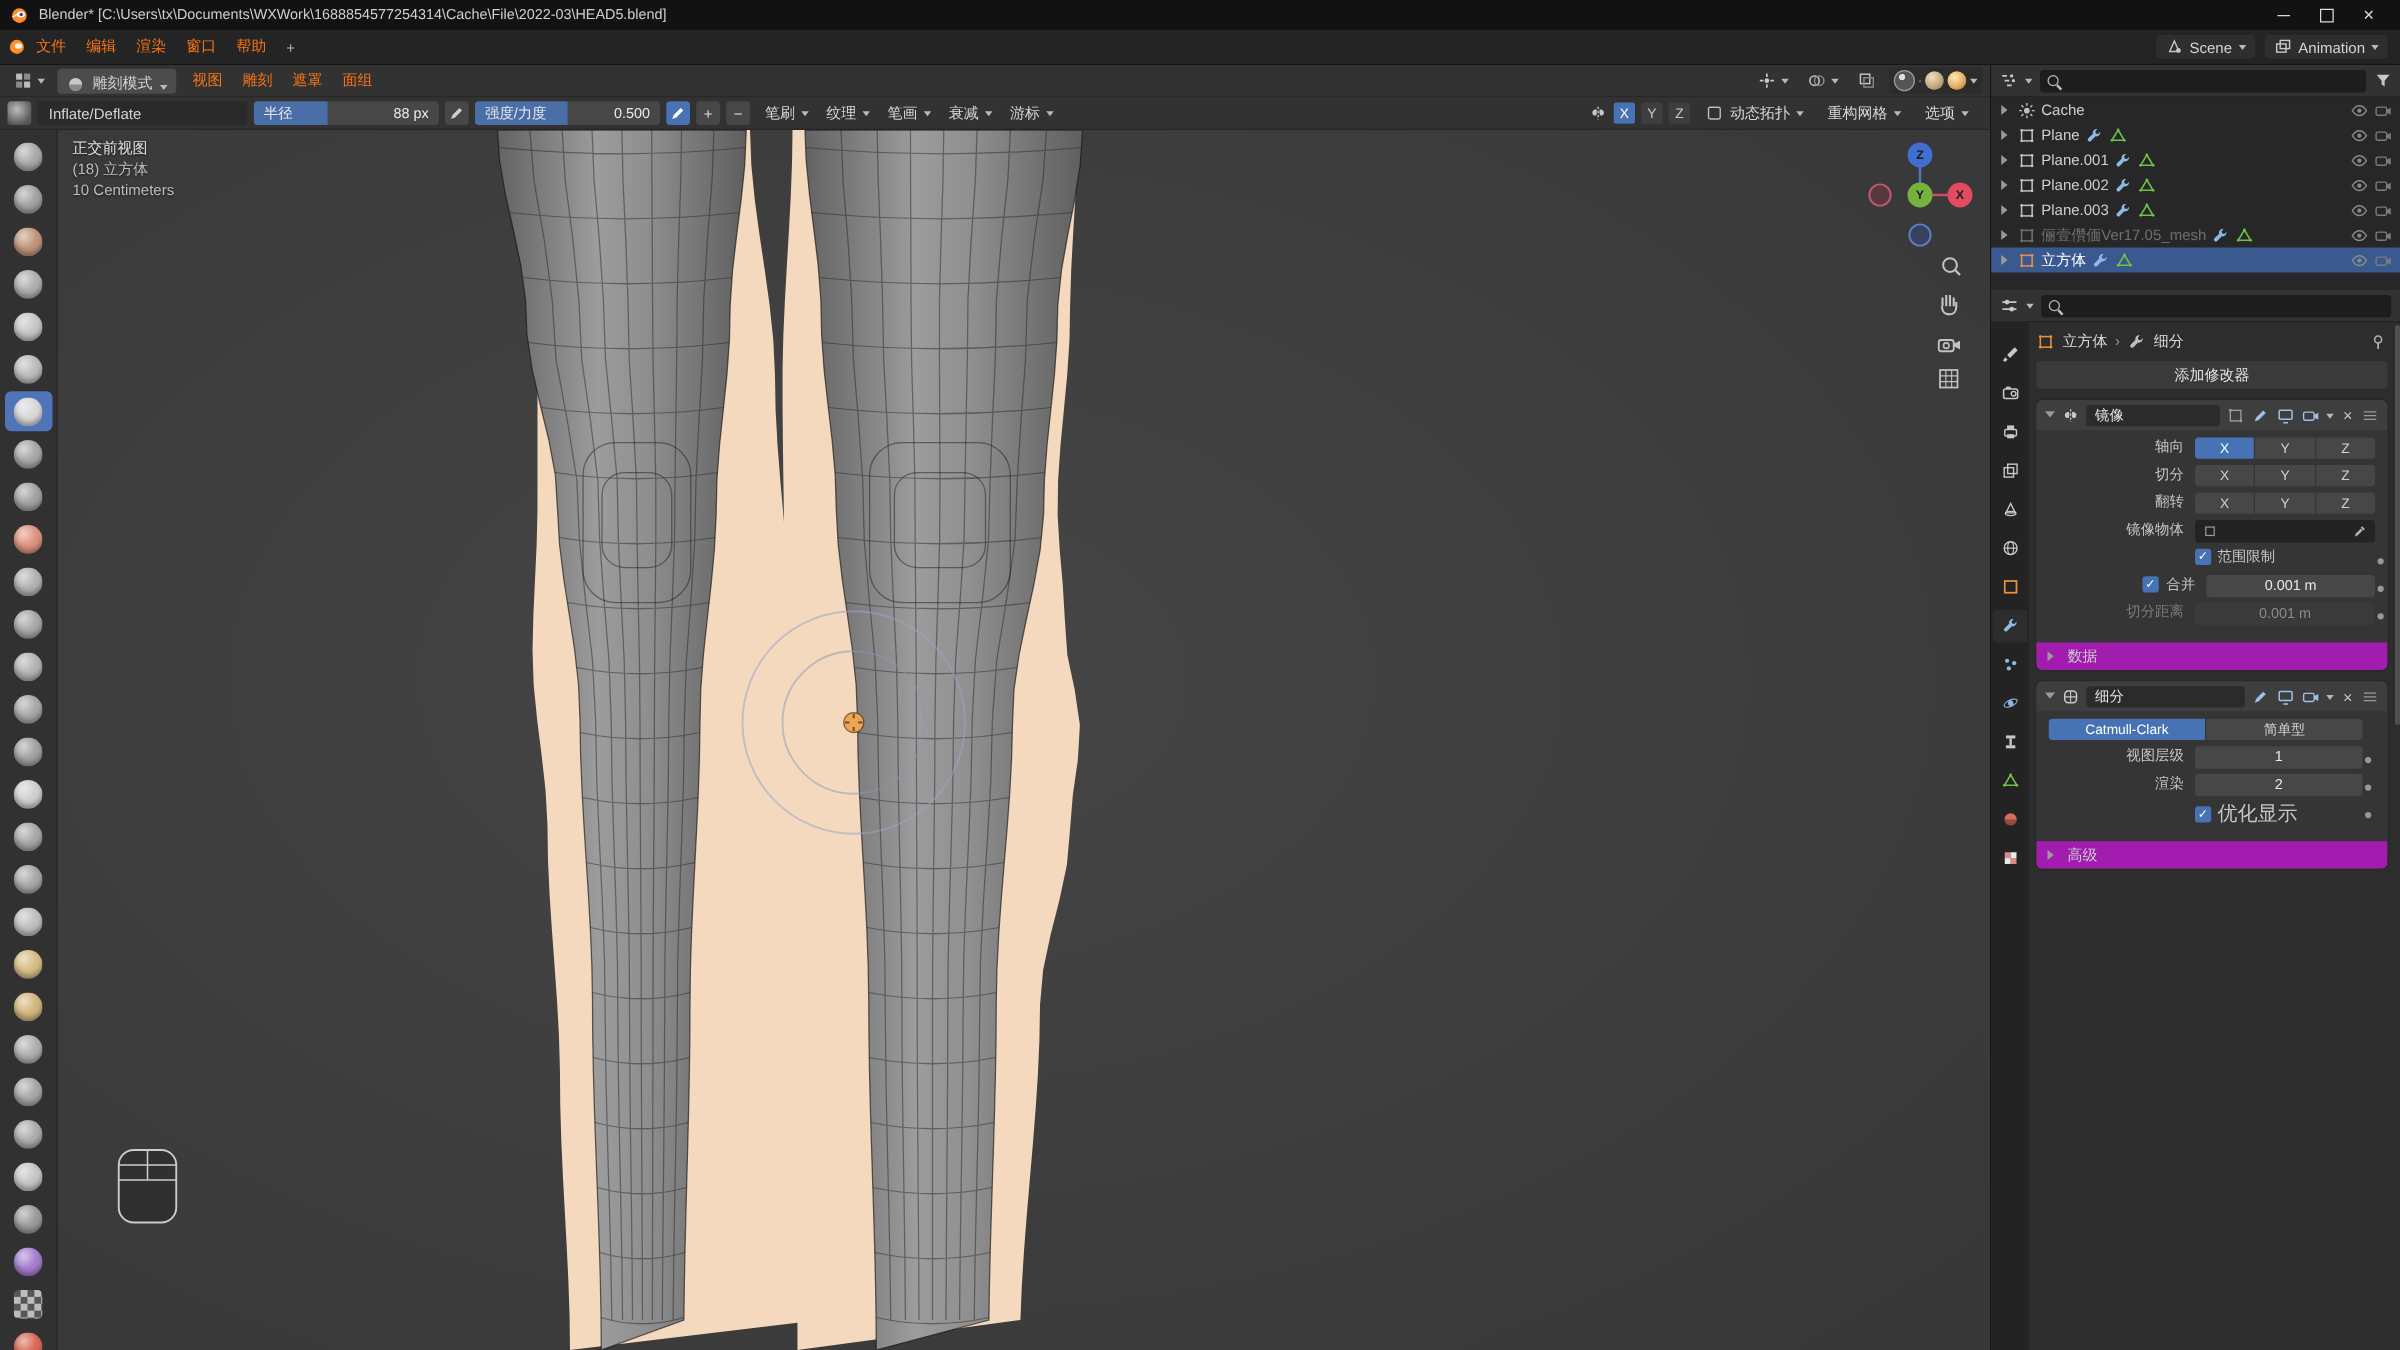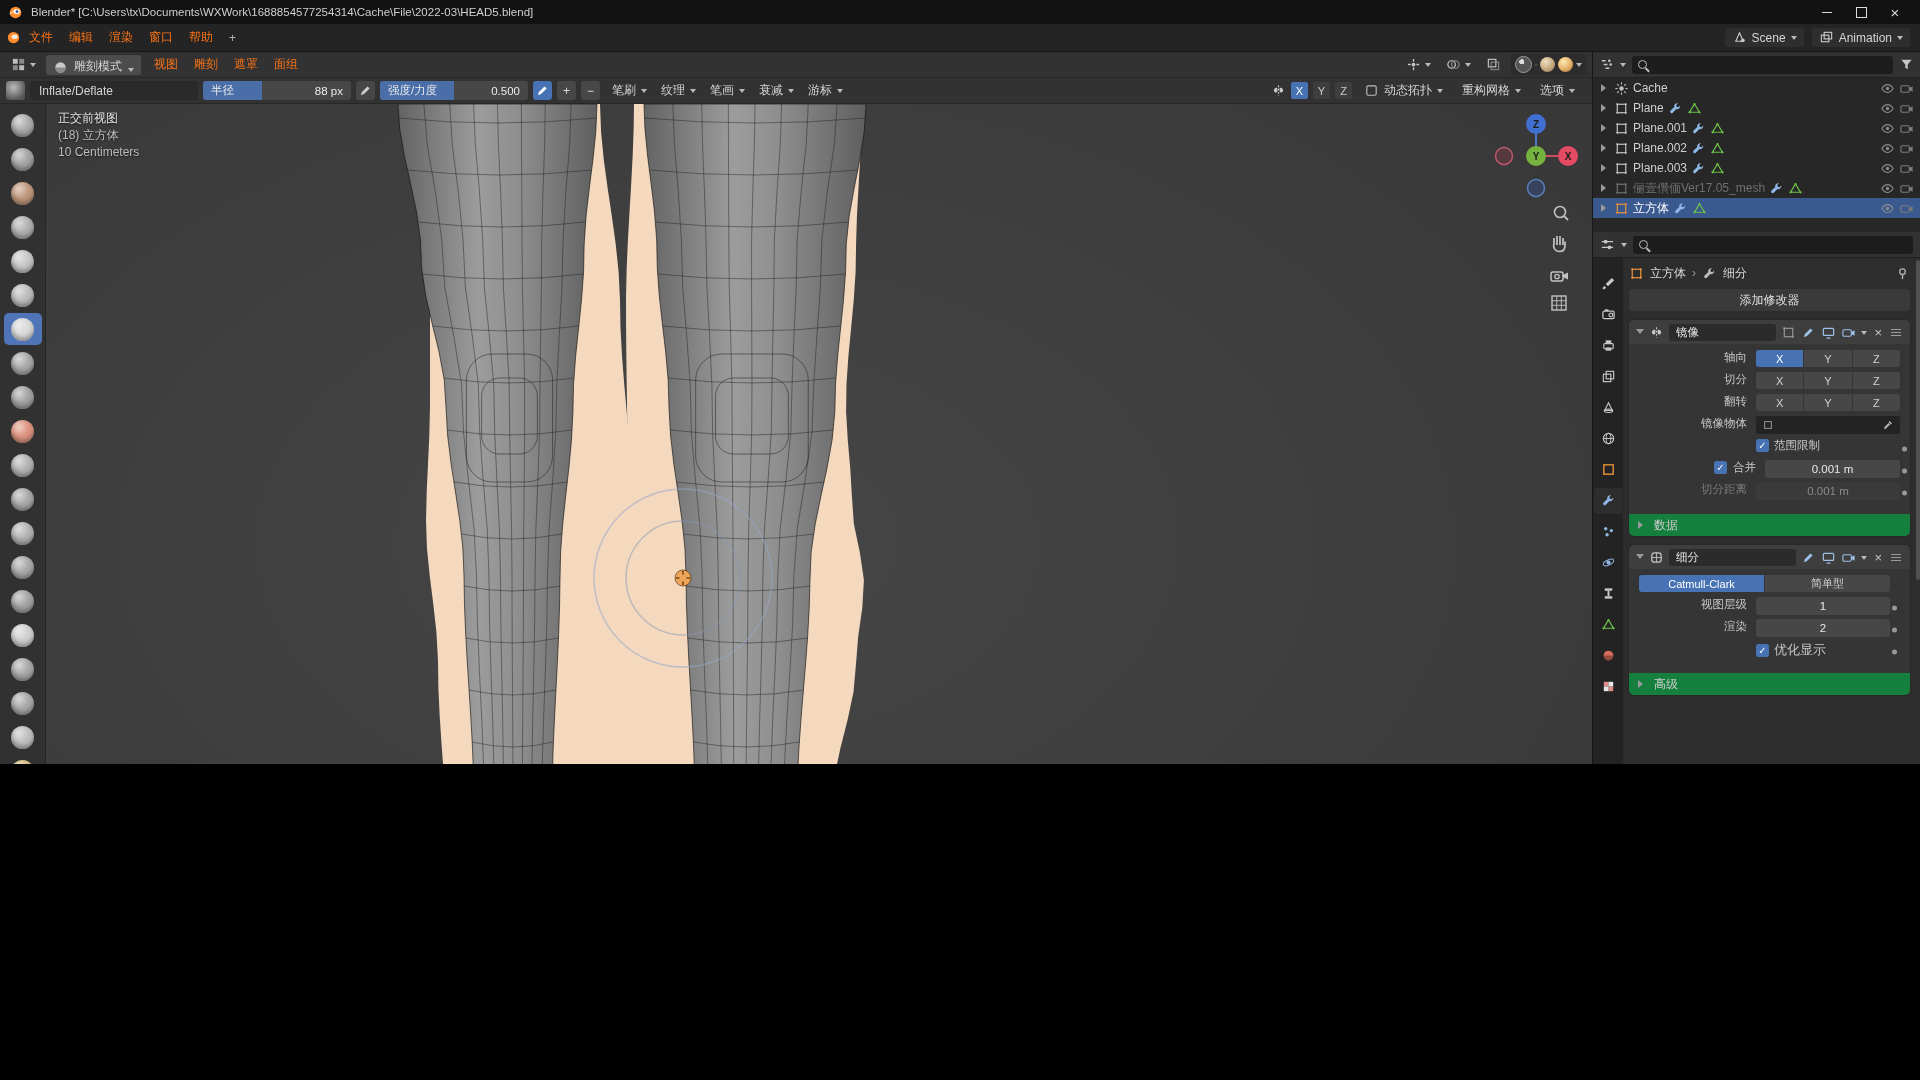--- a/index.html
+++ b/index.html
@@ -1,16 +1,16 @@
 <!DOCTYPE html>
 <html><head>
 <meta charset="utf-8">
 <style>
   html,body{margin:0;padding:0;background:#000;}
-  #app{position:relative;width:1920px;height:764px;background:#3d3d3d;overflow:hidden;
+  #app{position:relative;width:1920px;height:1080px;background:#3d3d3d;overflow:hidden;
        font-family:"Liberation Sans","DejaVu Sans",sans-serif;font-size:12px;color:#d4d4d4;}
   svg{display:block}
   .car{width:0;height:0;border:3.5px solid transparent;border-top:4.5px solid #b9b9b9;margin-top:4px;flex:none}
   .tri-r{width:0;height:0;border:4px solid transparent;border-left:5px solid #9a9a9a;flex:none}
   .tri-d{width:0;height:0;border:4px solid transparent;border-top:5px solid #9a9a9a;margin-top:3px;flex:none}
   .mag{width:7px;height:7px;border:1.5px solid #bdbdbd;border-radius:50%;position:relative;flex:none}
   .mag::after{content:"";position:absolute;width:5px;height:1.5px;background:#bdbdbd;transform:rotate(45deg);right:-4px;bottom:-2px}
   .mi{width:15px;height:15px;flex:none}
 
   
@@ -103,21 +103,21 @@
   .segb{flex:1;height:17px;background:#474747;display:flex;align-items:center;justify-content:center;font-size:11px;color:#d2d2d2}
   .seg .segb:first-child{border-radius:3px 0 0 3px}
   .seg .segb:last-child{border-radius:0 3px 3px 0}
   .segb.active{background:#4772b3;color:#fff}
   .objfield{flex:1;height:18px;background:#232323;border-radius:3px;display:flex;align-items:center;padding:0 6px;gap:5px}
   .cb{width:13px;height:13px;border-radius:2.5px;background:#4772b3;color:#fff;font-size:10px;display:flex;
       align-items:center;justify-content:center;flex:none}
   .valfield{flex:1;height:18px;background:#474747;border-radius:3px;display:flex;align-items:center;justify-content:center;font-size:11.5px;color:#e8e8e8}
   .disabled .plabel{color:#7b7b7b}
   .disabled .valfield{background:#3a3a3a;color:#8a8a8a}
-  .subhdr{height:22px;background:#15803d;display:flex;align-items:center;gap:7px;padding:0 9px;color:#cccccc;margin-top:3px}
+  .subhdr{height:22px;background:#a21caf;display:flex;align-items:center;gap:7px;padding:0 9px;color:#cccccc;margin-top:3px}
   .deco{position:absolute;right:-7px;top:50%;transform:translateY(-50%);width:5px;height:5px;border-radius:50%;background:#989898}
   #pscroll{position:absolute;right:0px;top:28px;width:4px;height:320px;background:#505050;border-radius:2px}
 </style>
 </head>
 <body>
 
 <div id="app">
 
   <div id="titlebar">
     <svg class="mi" viewBox="0 0 16 16">
@@ -1034,21 +1034,21 @@
                   <div class="valfield">
                     <span>2</span>
                   </div>
                 </div>
               <span class="deco" style="right:3px"></span>
             </div>
             <div class="prow" style="padding-right:10px">
               <span class="plabel" style="width:108px"></span>
               <div class="pctl">
                 <span class="cb">✓</span>
-                <span style="color:#c6c6c6;font-size:13px">优化显示</span>
+                <span style="color:#c6c6c6;font-size:16px">优化显示</span>
               </div>
               <span class="deco" style="right:3px"></span>
             </div>
           </div>
           <div class="subhdr">
             <span class="tri-r"></span>
             <span>高级</span>
           </div>
         </div>
       </div>

